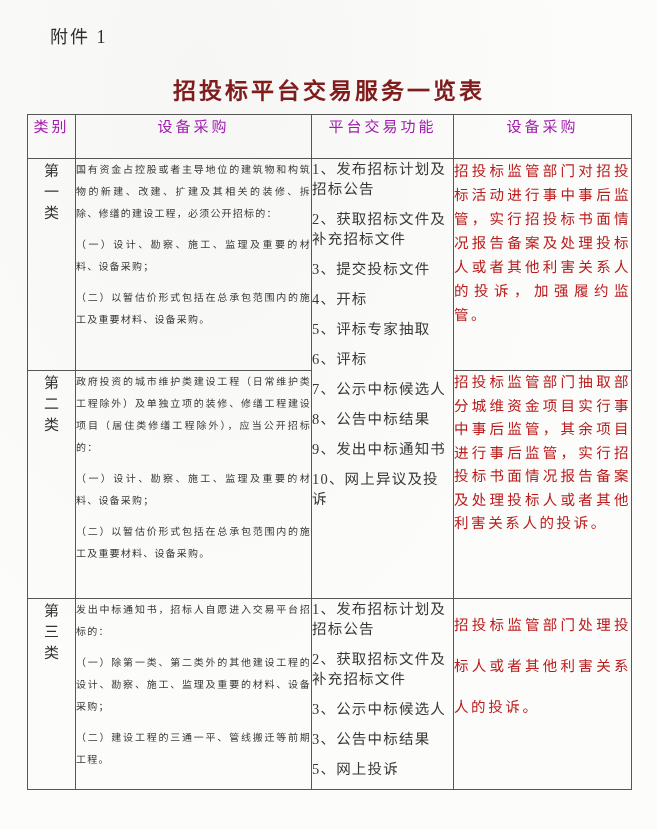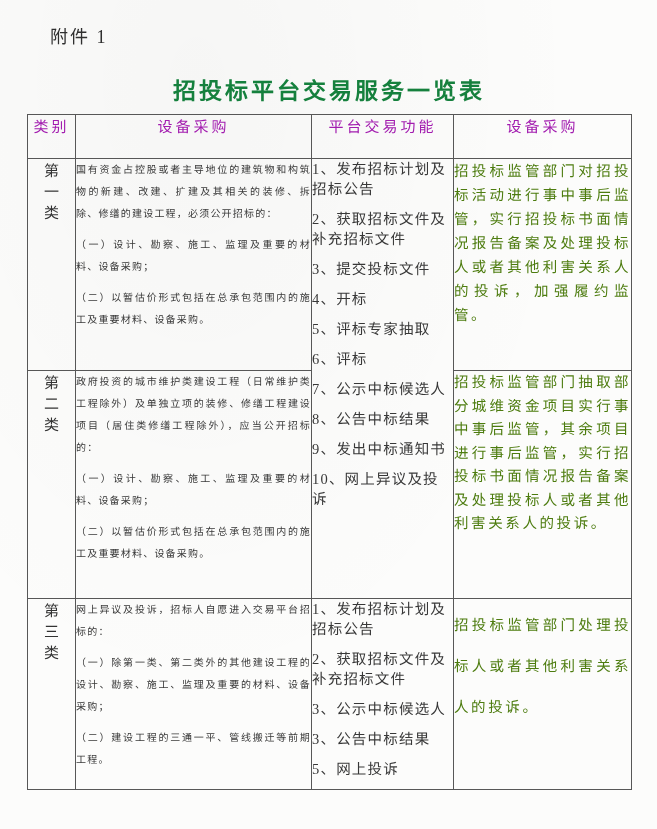--- a/index.html
+++ b/index.html
@@ -30,21 +30,21 @@
   }
   .doc-title {
     position: absolute;
     left: 27px; top: 72px;
     width: 604px;
     margin: 0;
     text-align: center;
     font-size: 23px;
     font-weight: bold;
     letter-spacing: 3px;
-    color: #15803d;
+    color: #7f1d1d;
   }
   table.services {
     position: absolute;
     left: 27px; top: 114px;
     width: 604px;
     border-collapse: collapse;
     table-layout: fixed;
   }
   table.services col.c1 { width: 48px; }
   table.services col.c2 { width: 236px; }
@@ -94,21 +94,21 @@
     line-height: 20px;
     letter-spacing: 1.2px;
     color: #383838;
   }
   td.super-cell { padding: 7px 6px 4px 7px; }
   .super-cell p {
     margin: 0;
     font-size: 14.5px;
     letter-spacing: 2.6px;
     text-align: justify;
-    color: #4d7c0f;
+    color: #b91c1c;
     font-family: Liberation Serif, serif;
   }
   tr.row-1 .super-cell p { line-height: 24px; }
   tr.row-2 .super-cell p { line-height: 23.5px; }
   tr.row-3 .super-cell p { line-height: 41px; padding-top: 6px; }
 </style>
 </head>
 <body>
 
 <div class="page">
@@ -181,21 +181,21 @@
       </tr>
       <tr class="row-3">
         <td class="cat-cell">
           <div class="cat-stack">
             <span>第</span>
             <span>三</span>
             <span>类</span>
           </div>
         </td>
         <td class="scope-cell">
-          <p>网上异议及投诉，招标人自愿进入交易平台招标的：</p>
+          <p>发出中标通知书，招标人自愿进入交易平台招标的：</p>
           <p>（一）除第一类、第二类外的其他建设工程的设计、勘察、施工、监理及重要的材料、设备采购；</p>
           <p>（二）建设工程的三通一平、管线搬迁等前期工程。</p>
         </td>
         <td class="func-cell">
           <p>1、发布招标计划及招标公告</p>
           <p>2、获取招标文件及补充招标文件</p>
           <p>3、公示中标候选人</p>
           <p>3、公告中标结果</p>
           <p>5、网上投诉</p>
         </td>

